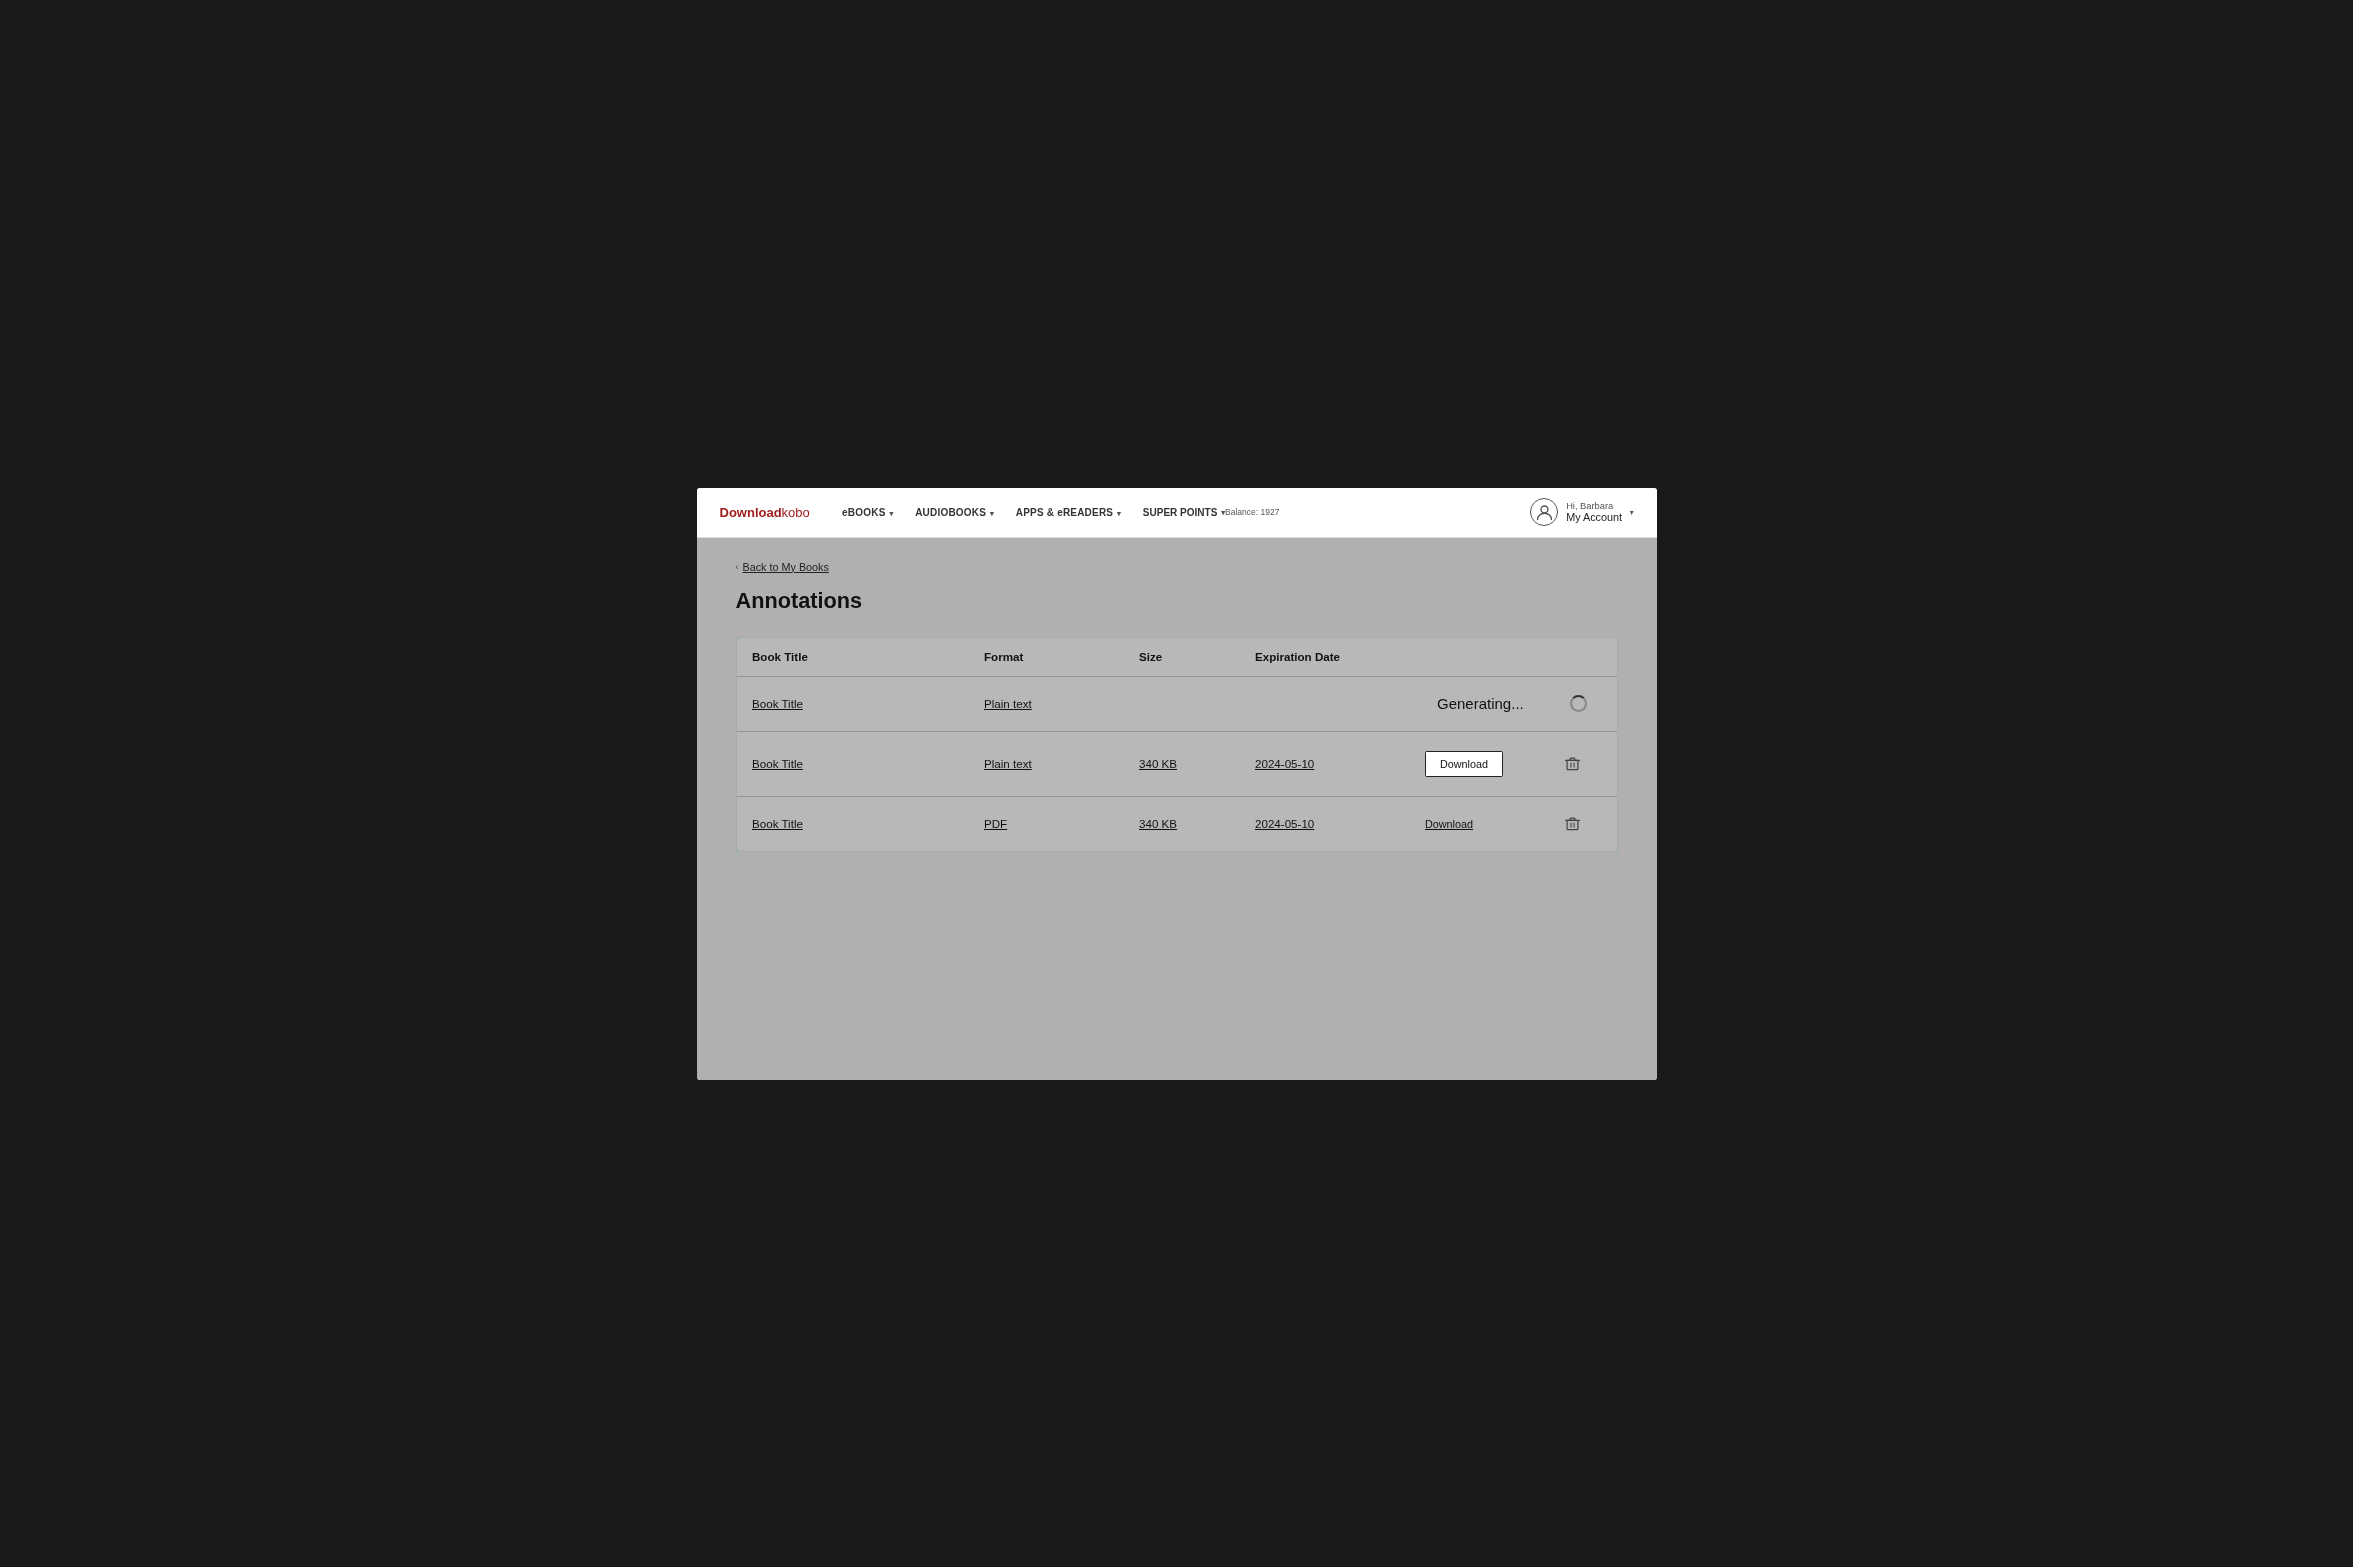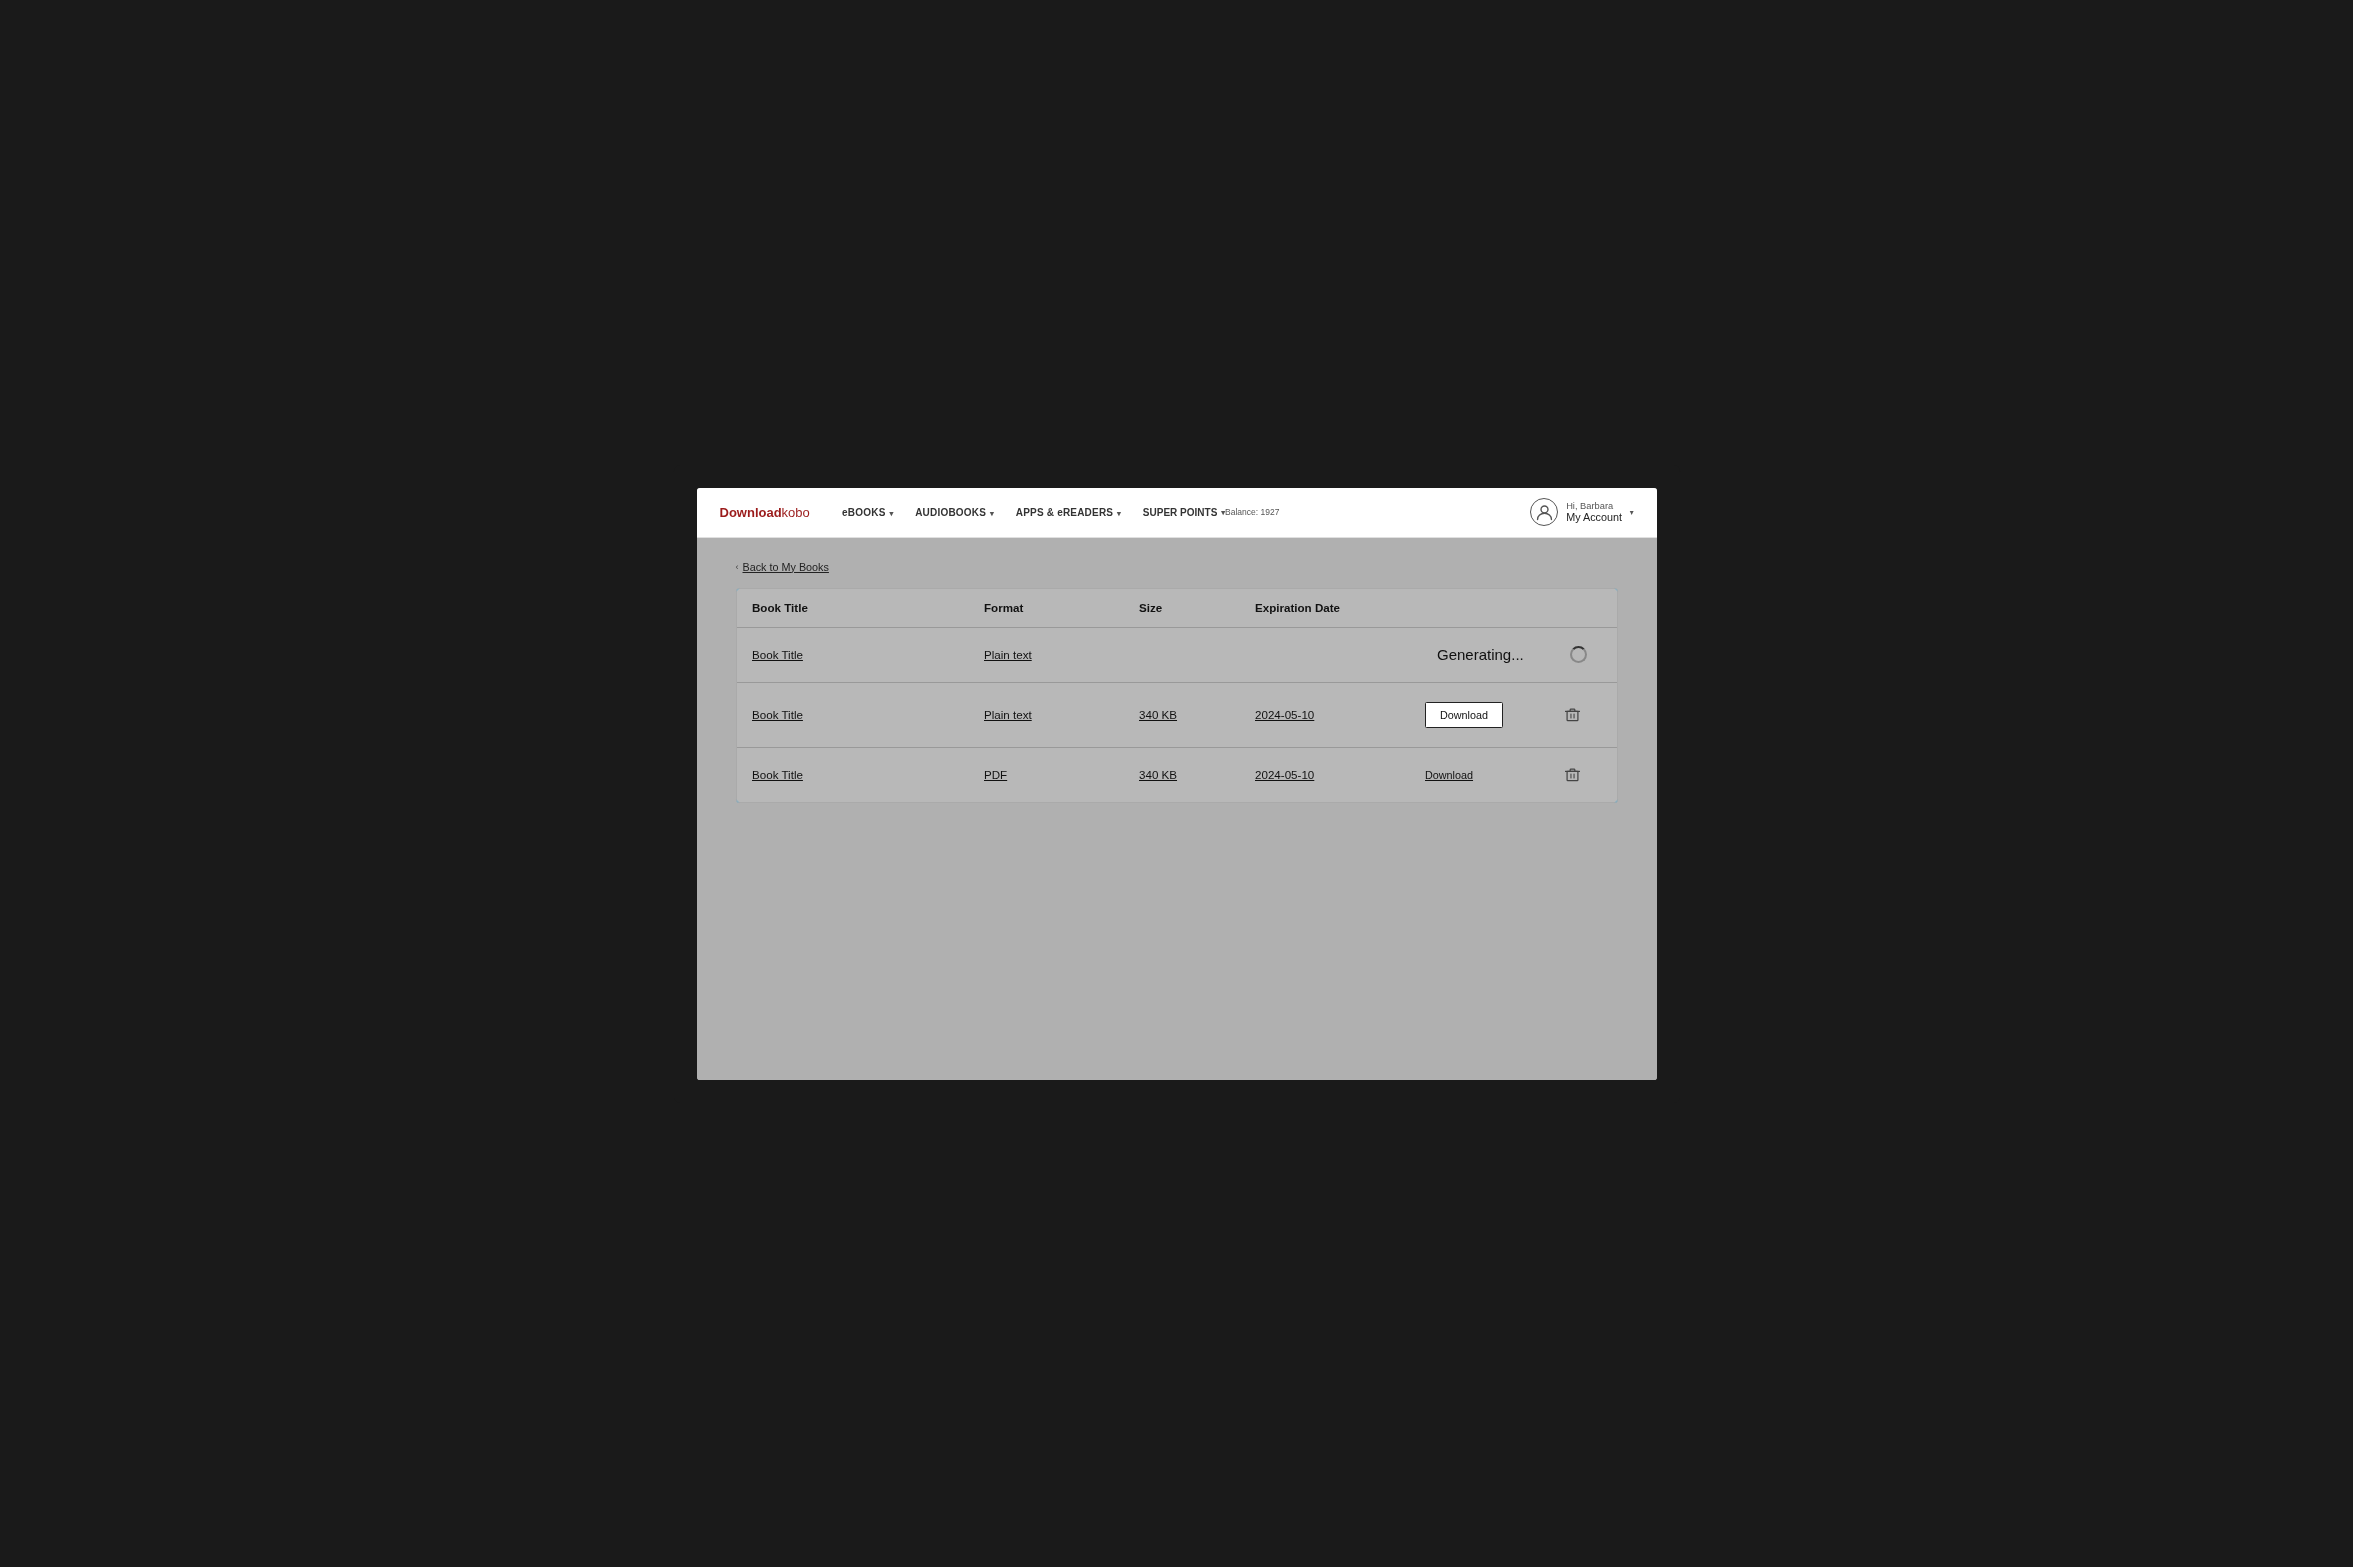--- a/index.html
+++ b/index.html
@@ -287,20 +287,21 @@
       </div>
     </nav>
 
     <div class="content-area">
 
       <div class="breadcrumb">
         <span class="breadcrumb-chevron">‹</span>
         <a class="breadcrumb-link">Back to My Books</a>
       </div>
 
+      <h1 class="page-title">Annotations</h1>
 
       <div class="annotations-table">
 
         <div class="table-header">
           <div class="col-header">Book Title</div>
           <div class="col-header">Format</div>
           <div class="col-header">Size</div>
           <div class="col-header">Expiration Date</div>
           <div class="col-header"></div>
           <div class="col-header"></div>

